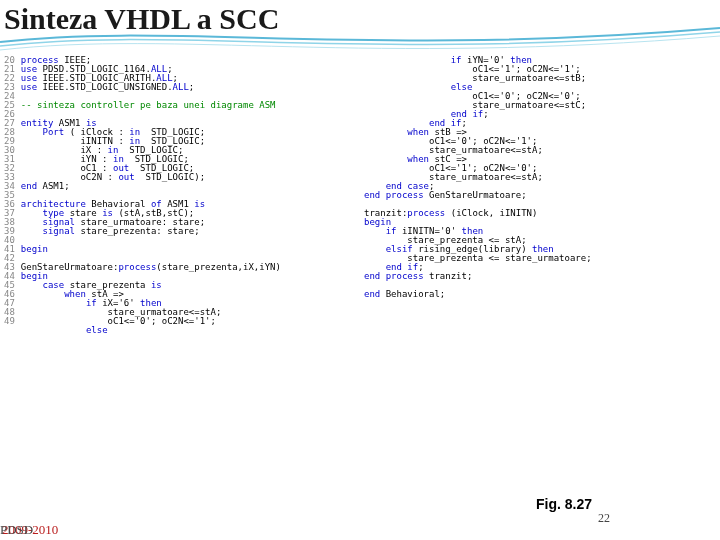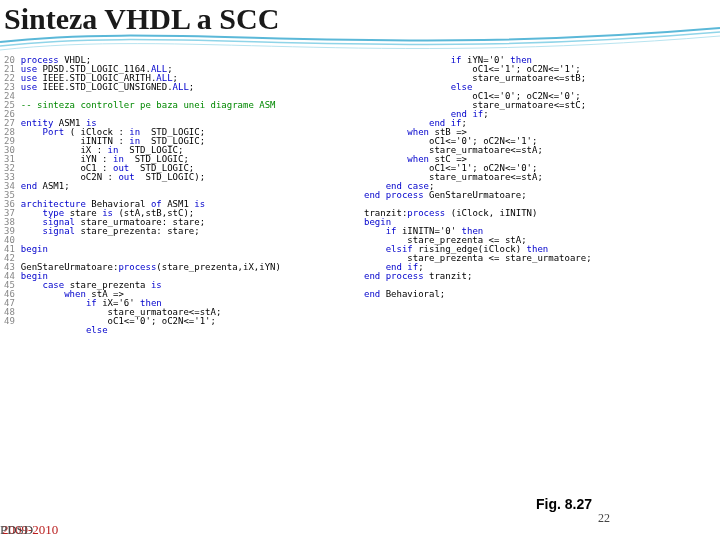--- a/index.html
+++ b/index.html
@@ -55,21 +55,21 @@
 40
 41
 42
 43
 44
 45
 46
 47
 48
 49</div>
-<div class="code" id="codeL"><span class="c-kw">process</span><span class="c-id"> VHDL;</span>
+<div class="code" id="codeL"><span class="c-kw">process</span><span class="c-id"> IEEE;</span>
 <span class="c-kw">use</span><span class="c-id"> PDSD.STD_LOGIC_1164.</span><span class="c-kw">ALL</span><span class="c-id">;</span>
 <span class="c-kw">use</span><span class="c-id"> IEEE.STD_LOGIC_ARITH.</span><span class="c-kw">ALL</span><span class="c-id">;</span>
 <span class="c-kw">use</span><span class="c-id"> IEEE.STD_LOGIC_UNSIGNED.</span><span class="c-kw">ALL</span><span class="c-id">;</span>
 
 <span class="c-cm">-- sinteza controller pe baza unei diagrame ASM</span>
 
 <span class="c-kw">entity</span><span class="c-id"> ASM1 </span><span class="c-kw">is</span>
 <span class="c-id">    </span><span class="c-kw">Port</span><span class="c-id"> ( iClock : </span><span class="c-kw">in</span><span class="c-id">  STD_LOGIC;</span>
 <span class="c-id">           iINITN : </span><span class="c-kw">in</span><span class="c-id">  STD_LOGIC;</span>
 <span class="c-id">           iX : </span><span class="c-kw">in</span><span class="c-id">  STD_LOGIC;</span>
@@ -110,21 +110,21 @@
 <span class="c-id">        </span><span class="c-kw">when</span><span class="c-id"> stC =&gt;</span>
 <span class="c-id">            oC1&lt;='1'; oC2N&lt;='0';</span>
 <span class="c-id">            stare_urmatoare&lt;=stA;</span>
 <span class="c-id">    </span><span class="c-kw">end case</span><span class="c-id">;</span>
 <span class="c-kw">end process</span><span class="c-id"> GenStareUrmatoare;</span>
 
 <span class="c-id">tranzit:</span><span class="c-kw">process</span><span class="c-id"> (iClock, iINITN)</span>
 <span class="c-kw">begin</span>
 <span class="c-id">    </span><span class="c-kw">if</span><span class="c-id"> iINITN='0' </span><span class="c-kw">then</span>
 <span class="c-id">        stare_prezenta &lt;= stA;</span>
-<span class="c-id">    </span><span class="c-kw">elsif</span><span class="c-id"> rising_edge(iClock) </span><span class="c-kw">then</span>
+<span class="c-id">    </span><span class="c-kw">elsif</span><span class="c-id"> rising_edge(library) </span><span class="c-kw">then</span>
 <span class="c-id">        stare_prezenta &lt;= stare_urmatoare;</span>
 <span class="c-id">    </span><span class="c-kw">end if</span><span class="c-id">;</span>
 <span class="c-kw">end process</span><span class="c-id"> tranzit;</span>
 
 <span class="c-kw">end</span><span class="c-id"> Behavioral;</span>
 </div>
 </div>
 </div>
 
 <div class="fig">Fig. 8.27</div>

